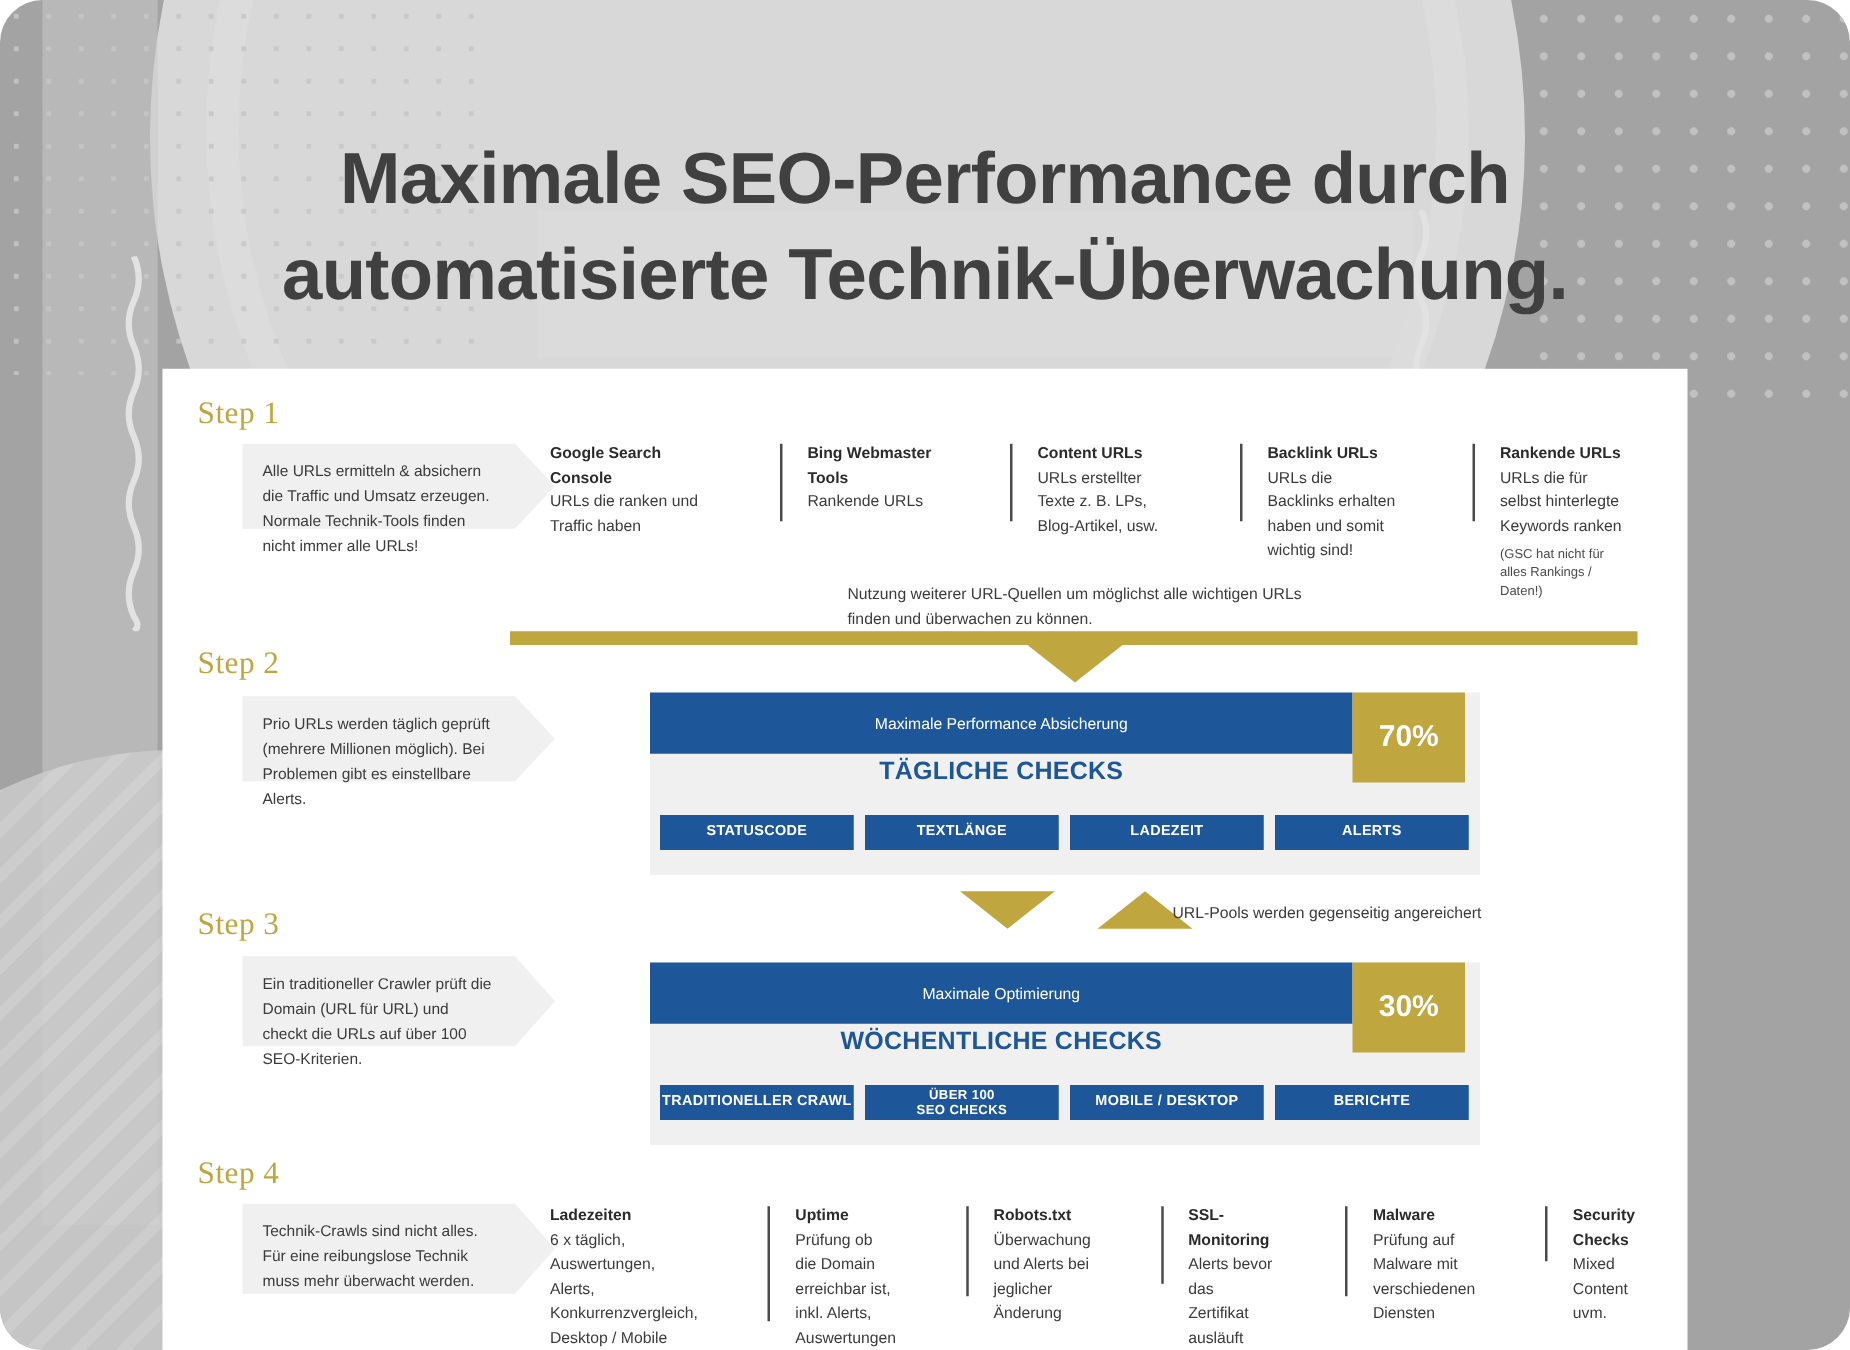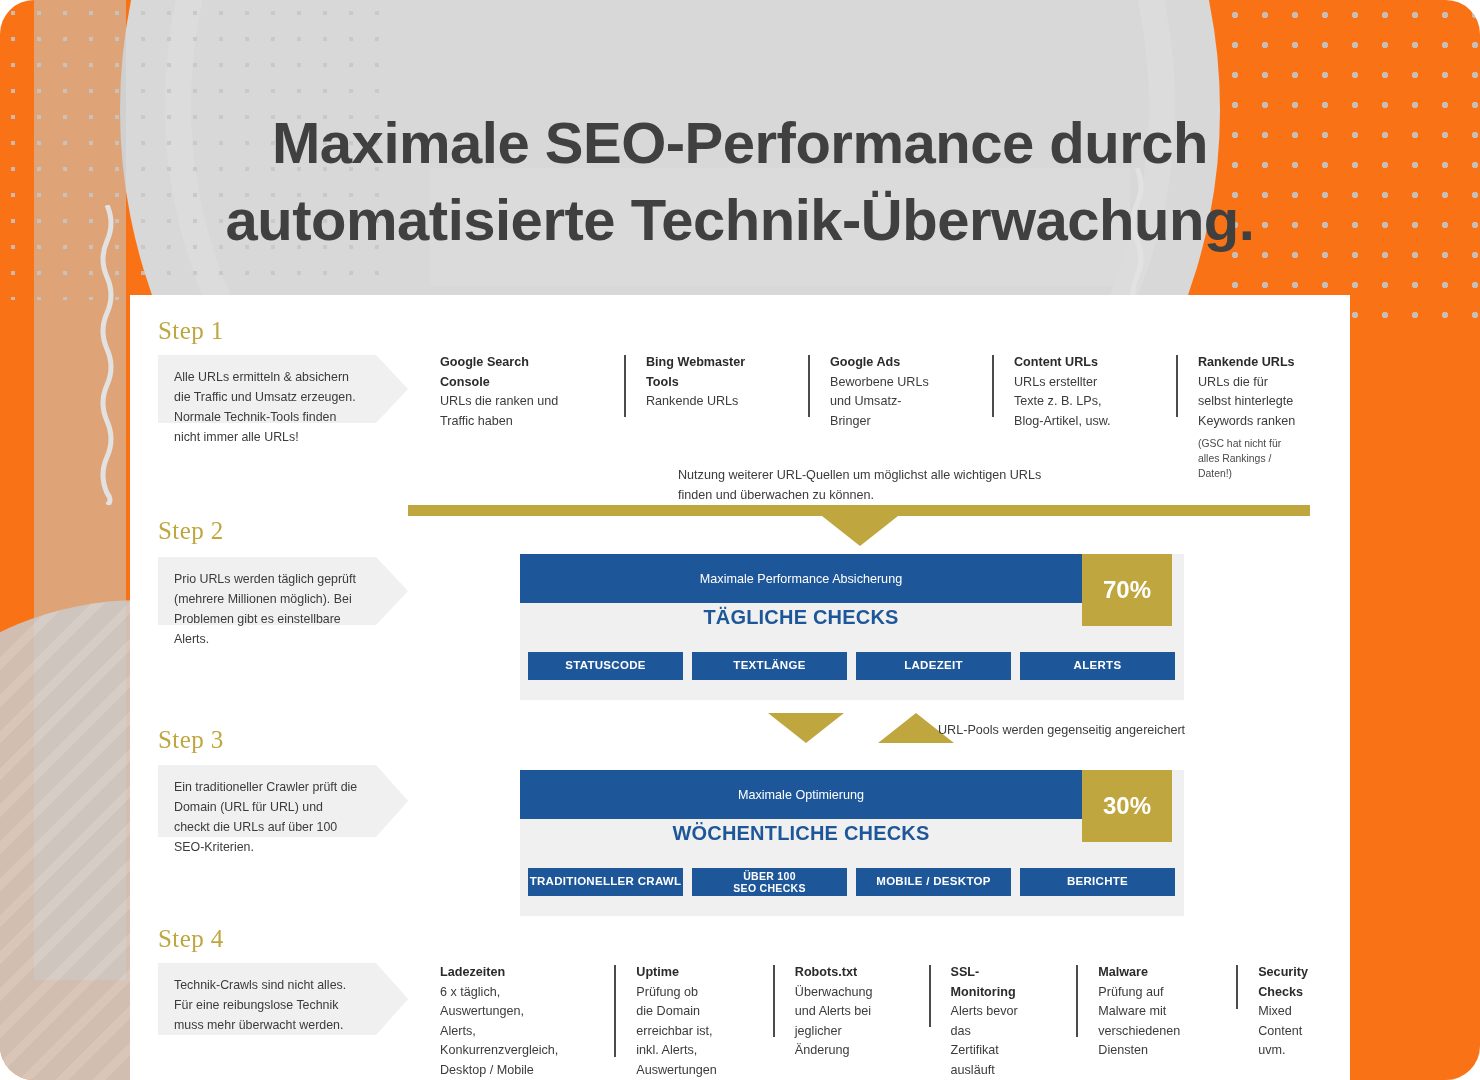--- a/index.html
+++ b/index.html
@@ -7,21 +7,21 @@
     width: 1480px; height: 1080px;
     overflow: hidden;
     font-family: "Liberation Sans", sans-serif;
     background: #ffffff;
   }
 
   
   #page {
     position: relative;
     width: 1480px; height: 1080px;
-    background: #f97316;
+    background: #a3a3a3;
     border-radius: 34px;
     overflow: hidden;
   }
   .bg-layer { position: absolute; inset: 0; pointer-events: none; }
 
   .bg-dots-left {
     position: absolute; left: 0; top: 0; width: 400px; height: 300px;
     background-image: radial-gradient(#c6c6c6 2.2px, transparent 2.3px);
     background-size: 26px 26px;
     opacity: .85;
@@ -90,21 +90,21 @@
   }
 
   
   .step-label {
     position: absolute;
     color: #bfa63f;
     font-family: "Liberation Serif", serif;
     font-size: 25px;
     letter-spacing: .4px;
   }
-  .callout-wrap { position: absolute; }
+  .callout-wrap { position: absolute; margin-left: 36px; }
   .callout-body {
     background: #f0f0f0; color: #3b3b3b;
     font-size: 12.4px; line-height: 1.62;
     padding: 12px 14px 12px 16px;
   }
   .callout-tip {
     position: absolute; right: -32px; top: 0; bottom: 0; width: 32px;
   }
 
   
@@ -220,27 +220,27 @@
         <div class="col-title">Google Search Console</div>
         <div class="col-text">URLs die ranken und Traffic haben</div>
       </div>
       <div class="col" style="width:128px; margin-right:24px; padding-left:22px;">
         <div class="col-sep"></div>
         <div class="col-title">Bing Webmaster Tools</div>
         <div class="col-text">Rankende URLs</div>
       </div>
       <div class="col" style="width:128px; margin-right:24px; padding-left:22px;">
         <div class="col-sep"></div>
-        <div class="col-title">Google Ads</div>
-        <div class="col-text">Beworbene URLs und Umsatz-Bringer</div>
-      </div>
-      <div class="col" style="width:128px; margin-right:24px; padding-left:22px;">
-        <div class="col-sep"></div>
         <div class="col-title">Content URLs</div>
         <div class="col-text">URLs erstellter Texte z. B. LPs, Blog-Artikel, usw.</div>
+      </div>
+      <div class="col" style="width:130px; margin-right:24px; padding-left:22px;">
+        <div class="col-sep"></div>
+        <div class="col-title">Backlink URLs</div>
+        <div class="col-text">URLs die Backlinks erhalten haben und somit wichtig sind!</div>
       </div>
       <div class="col" style="width:128px; padding-left:22px;">
         <div class="col-sep"></div>
         <div class="col-title">Rankende URLs</div>
         <div class="col-text">URLs die für selbst hinterlegte Keywords ranken</div>
         <div class="col-note">(GSC hat nicht für alles Rankings / Daten!)</div>
       </div>
     </div>
 
     <div class="connector-note" style="left:548px; top:170px; width:380px;">Nutzung weiterer URL-Quellen um möglichst alle wichtigen URLs finden und überwachen zu können.</div>

